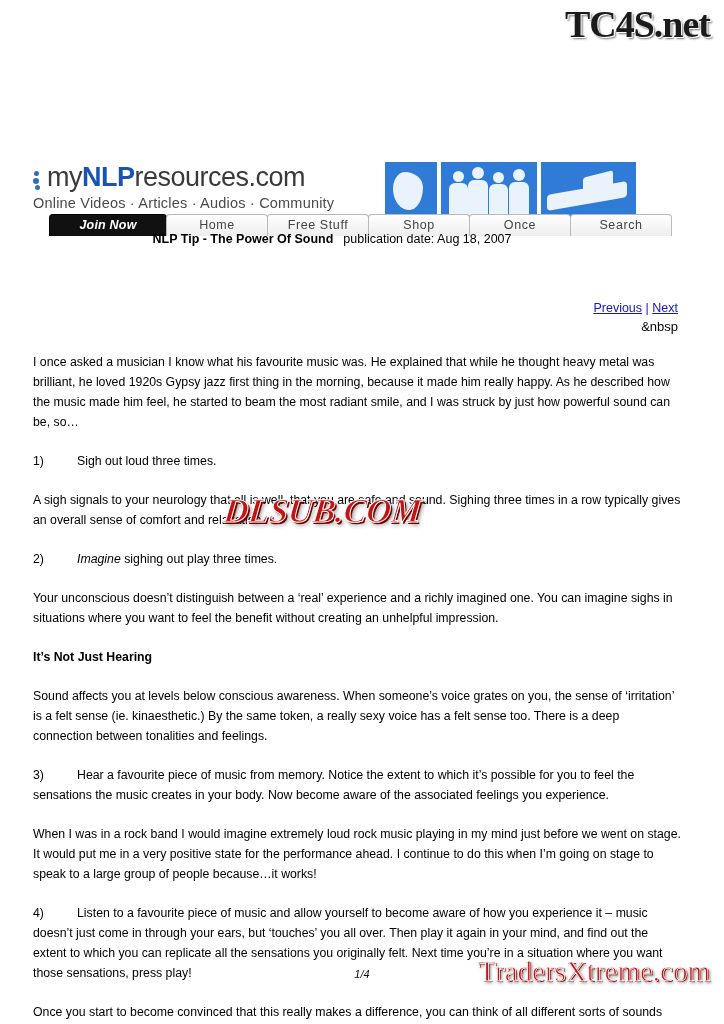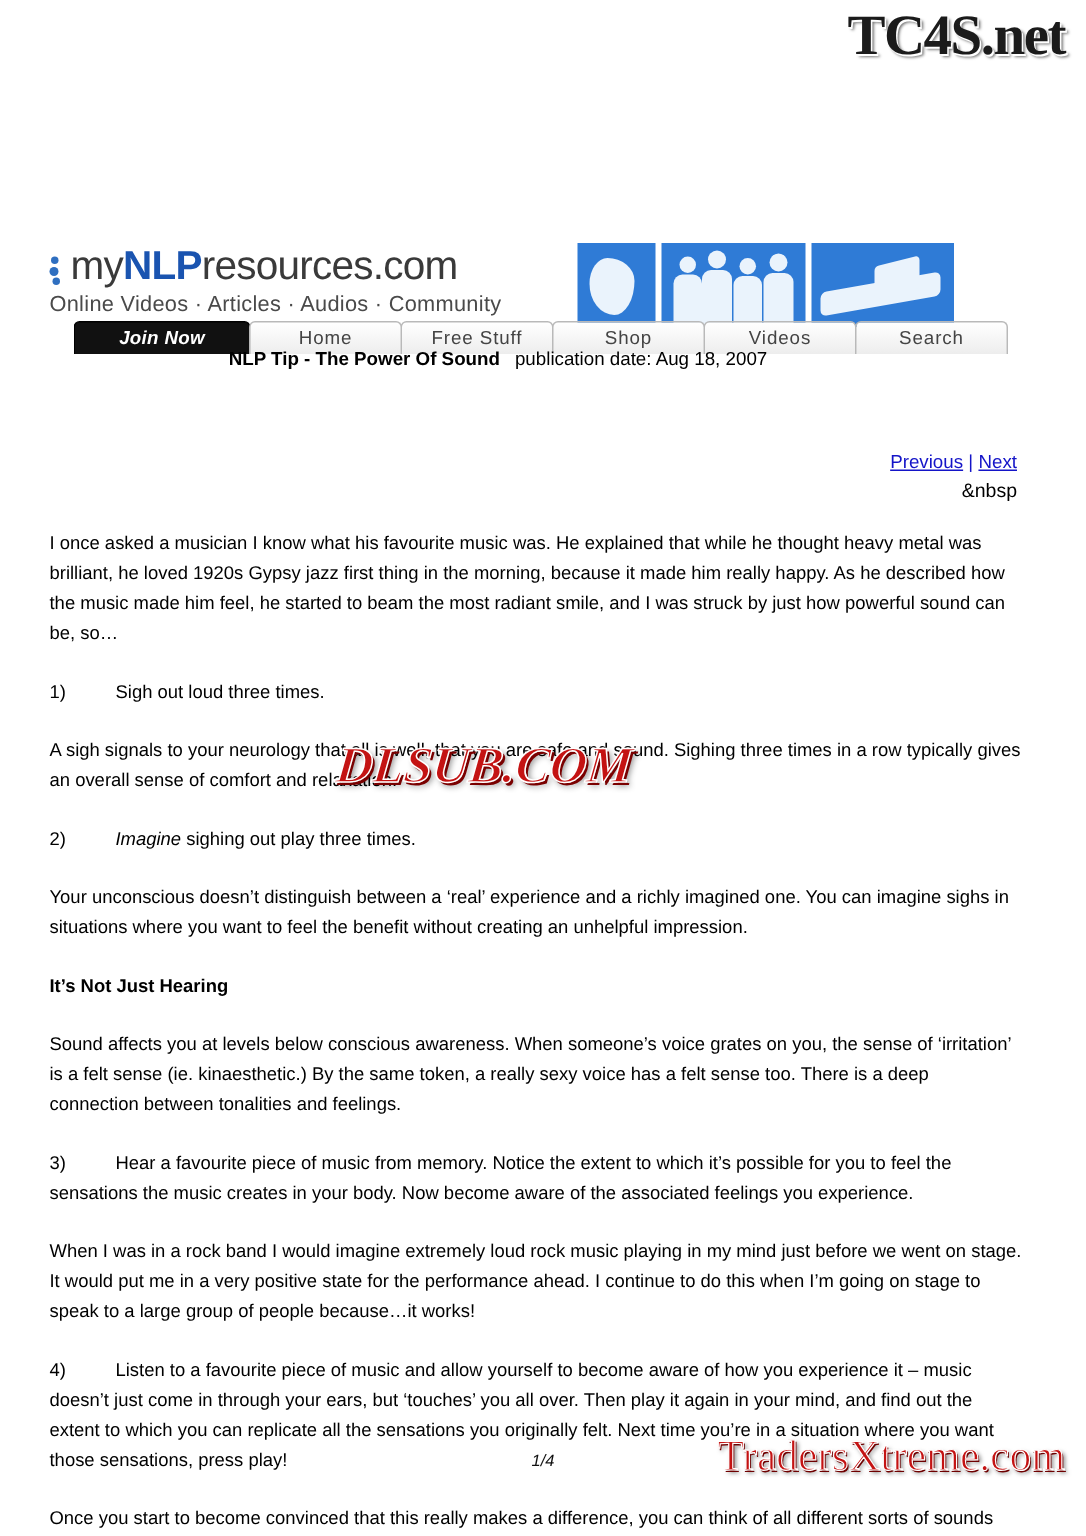--- a/index.html
+++ b/index.html
@@ -321,21 +321,21 @@
   </div>
 
   <div class="members-login">Members Log In</div>
 </div>
 
 <div class="nav-tabs">
   <div class="tab join">Join Now</div>
   <div class="tab">Home</div>
   <div class="tab">Free Stuff</div>
   <div class="tab">Shop</div>
-  <div class="tab">Videos</div>
+  <div class="tab">Once</div>
   <div class="tab">Search</div>
 </div>
 
 <div class="doc-titleline">
   <span class="doc-title">NLP Tip - The Power Of Sound</span><span class="doc-date">publication date: Aug 18, 2007</span>
 </div>
 
 <div class="pagernav">
   <a>Previous</a>
   <span class="sep">|</span>

